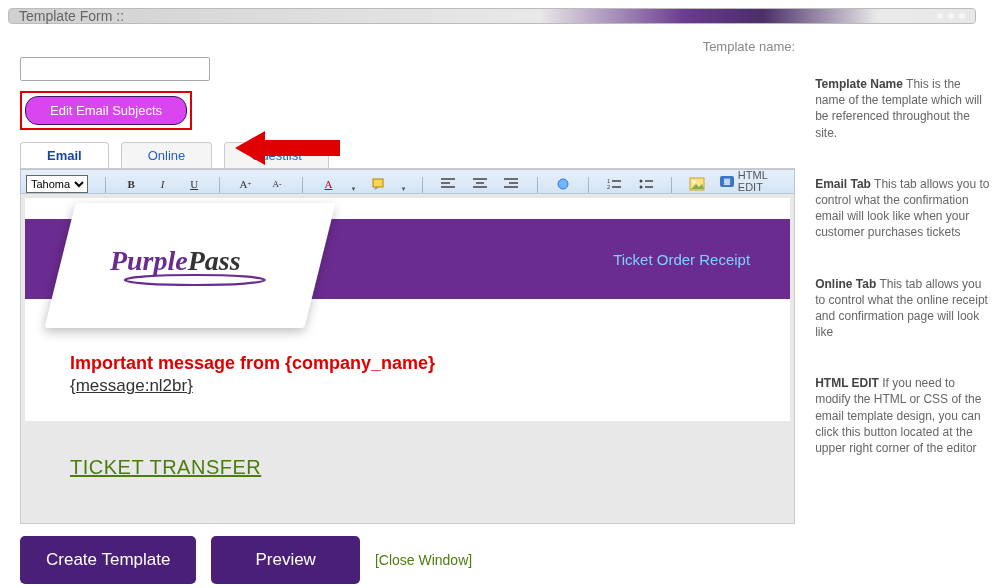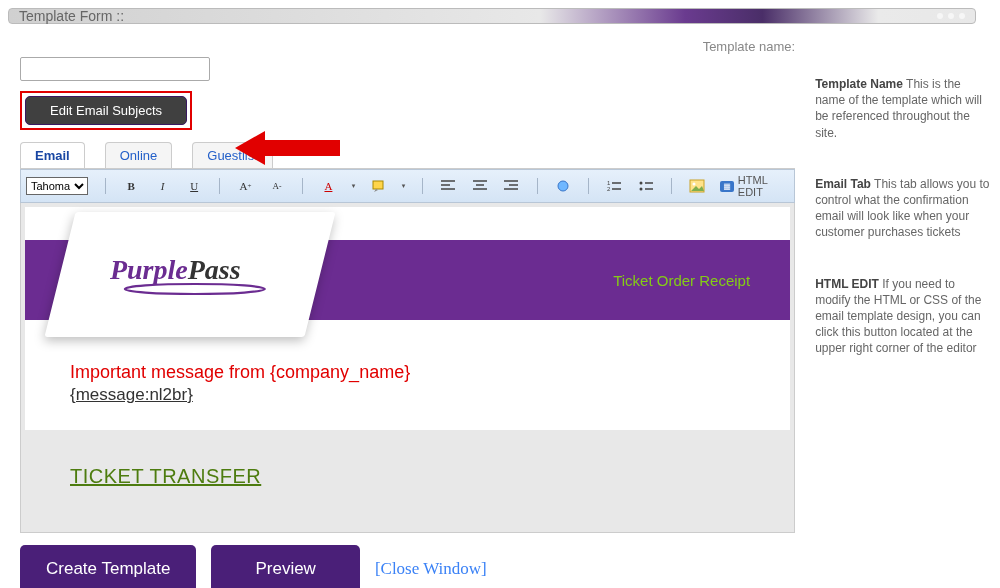--- a/index.html
+++ b/index.html
@@ -72,67 +72,67 @@
     margin-bottom: 10px;
   }
 
   .edit-btn-wrap {
     border: 2px solid #e10000;
     display: inline-block;
     padding: 3px;
     margin-bottom: 6px;
   }
   .edit-btn {
-    background: #404040;
+    background: #d946ef;
     color: #fff;
     border: 1px solid #3a1860;
-    border-radius: 5px;
+    border-radius: 13px;
     font-size: 13px;
     padding: 6px 24px;
     cursor: pointer;
   }
 
   .arrow {
     position: absolute;
     left: 235px;
     top: 128px;
     width: 110px;
     height: 40px;
     pointer-events: none;
   }
 
   .tabs {
     display: flex;
     border-bottom: 1px solid #ccc;
     margin-top: 6px;
   }
   .tab {
-    padding: 5px 14px;
+    padding: 5px 26px;
     border: 1px solid #ccc;
     border-bottom: none;
-    margin-right: 20px;
+    margin-right: 12px;
     border-radius: 4px 4px 0 0;
     background: #f5f5f5;
     color: #2460c9;
     font-size: 13px;
     cursor: pointer;
     text-align: center;
   }
   .tab.active {
     font-weight: bold;
     color: #1846a3;
     background: #fff;
   }
 
   .toolbar {
     background: linear-gradient(#e6f0fb, #d4e4f5);
     border: 1px solid #b8c6d6;
-    height: 34px;
-    display: flex;
-    align-items: center;
+    height: 25px;
+    display: flex;
+    align-items: flex-end;
     padding: 0 5px;
     gap: 15px;
     font-size: 11px;
   }
   .toolbar .sep {
     width: 1px;
     height: 16px;
     background: #a5b5c8;
     margin: 0 2px;
   }
@@ -182,28 +182,28 @@
     margin: 4px 4px 0 4px;
   }
   .banner-area {
     position: relative;
     height: 130px;
     background: #fff;
   }
   .purple-band {
     position: absolute;
     left: 0; right: 0;
-    top: 33px;
+    top: 21px;
     height: 80px;
     background: #6b2c91;
     display: flex;
     align-items: center;
     justify-content: flex-end;
     padding-right: 40px;
-    color: #84cc16;
+    color: #7dd3fc;
     font-size: 15px;
   }
   .logo-card {
     position: absolute;
     left: 35px;
     top: 5px;
     width: 260px;
     height: 125px;
     background: #fff;
     transform: skewX(-14deg);
@@ -222,21 +222,21 @@
   }
   .logo-text .p1 { color: #6b2c91; }
   .logo-text .p2 { color: #333; }
 
   .email-body {
     padding: 25px 45px 15px 45px;
     background: #fff;
   }
   .email-body .redline {
     color: #e10000;
-    font-weight: normal;
+    font-weight: bold;
     font-size: 18px;
   }
   .email-body .msgline {
     color: #333;
     font-size: 17px;
     margin-top: 2px;
     text-decoration: underline;
   }
   .gray-section {
     background: #e8e8e8;
@@ -259,24 +259,23 @@
   .big-btn {
     background: #4a1f78;
     color: #fff;
     border: none;
     border-radius: 5px;
     padding: 14px 26px;
     font-size: 17px;
     cursor: pointer;
   }
   .close-link {
-    color: #3b82f6;
-    font-size: 17px;
-    cursor: pointer;
-    font-family: Liberation Serif, serif;
+    color: #4d7c0f;
+    font-size: 14px;
+    cursor: pointer;
   }
 </style>
 </head>
 <body>
 
 <div class="title-bar">
   <span>Template Form ::</span>
   <div class="dots">
     <span></span>
       <span></span>
@@ -404,15 +403,16 @@
       <button class="big-btn">Create Template</button>
       <button class="big-btn" style="padding:14px 44px">Preview</button>
       <a class="close-link">[Close Window]</a>
     </div>
 
   </div>
 
   <div class="right-col">
     <p><b>Template Name</b><span> This is the name of the template which will be referenced throughout the site.</span></p>
     <p><b>Email Tab</b><span> This tab allows you to control what the confirmation email will look like when your customer purchases tickets</span></p>
+    <p><b>Online Tab</b><span> This tab allows you to control what the online receipt and confirmation page will look like</span></p>
     <p><b>HTML EDIT</b><span> If you need to modify the HTML or CSS of the email template design, you can click this button located at the upper right corner of the editor</span></p>
   </div>
 </div>
 
 </body></html>

